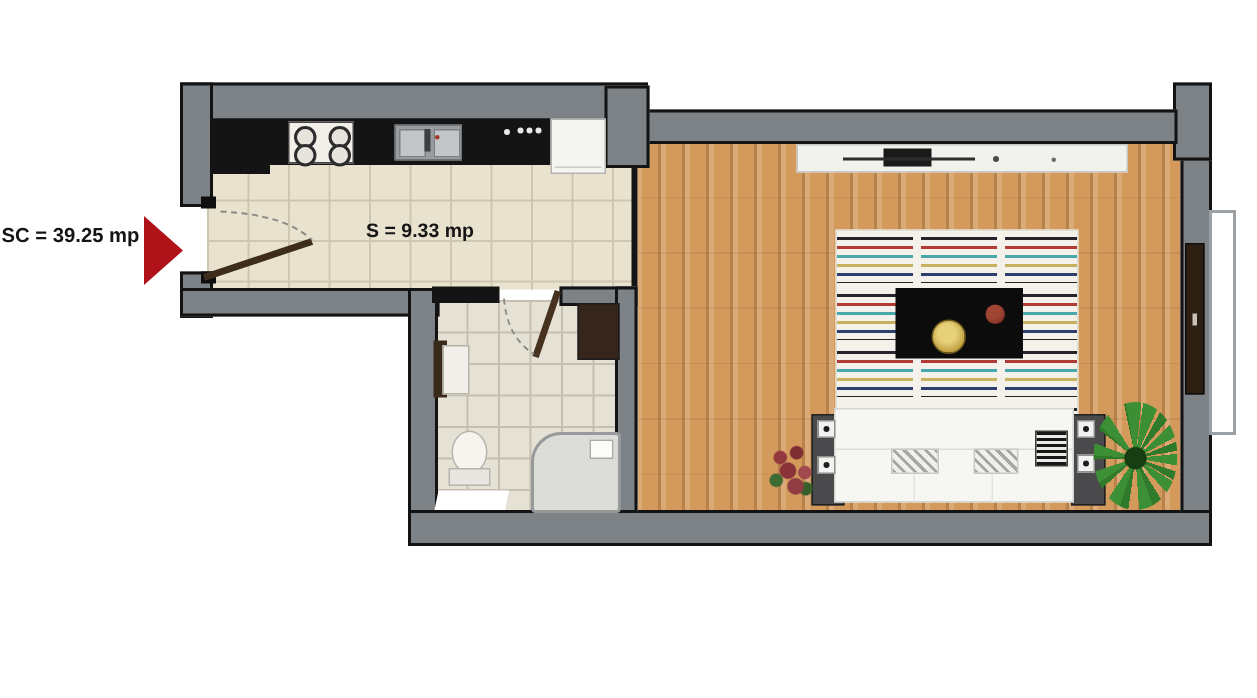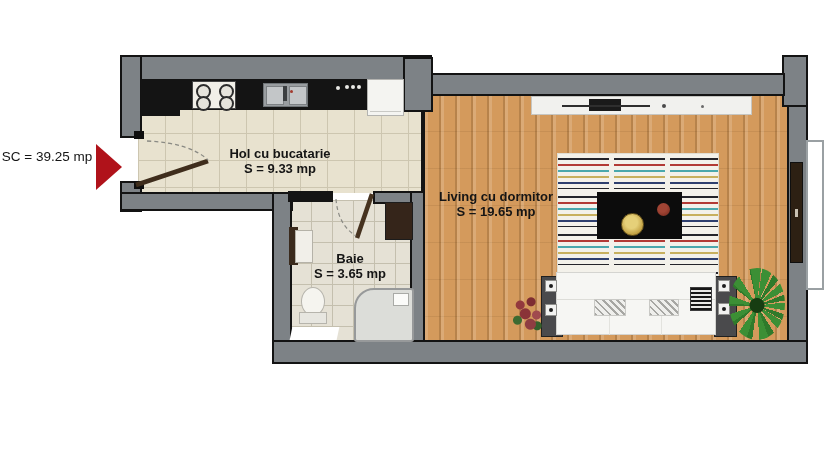--- a/index.html
+++ b/index.html
@@ -121,21 +121,21 @@
 
   
   .win-bar{left:790px;top:162px;width:13px;height:101px;background:#2d2013;border:1px solid #0f0f0f;}
   .win-handle{position:absolute;left:4px;top:46px;width:3px;height:8px;background:#c9c2b4;}
   .sill{left:806px;top:140px;width:18px;height:150px;background:#ffffff;border:2px solid #9aa0a3;}
 
   
   .arrow{left:96px;top:144px;width:0;height:0;border-top:23px solid transparent;
          border-bottom:23px solid transparent;border-left:26px solid #b0121a;}
   .lbl{font-weight:bold;font-size:13px;line-height:15px;text-align:center;}
-  .lbl-sc{left:0px;top:149px;width:94px;font-weight:normal;font-size:13.5px;text-align:center;}
+  .lbl-sc{left:0px;top:149px;width:94px;font-weight:bold;font-size:13.5px;text-align:center;}
   .lbl-hall{left:195px;top:146px;width:170px;}
   .lbl-bath{left:290px;top:251px;width:120px;}
   .lbl-living{left:425px;top:189px;width:142px;}
   svg.overlay{position:absolute;left:0;top:0;pointer-events:none;}
 </style>
 </head>
 <body>
 
 <div id="plan">
 
@@ -238,25 +238,16 @@
   <div class="abs lbl-sc">SC = 39.25 mp</div>
 
   <svg class="overlay" width="838" height="465" viewBox="0 0 838 465">
     <line x1="136" y1="185" x2="208" y2="161" stroke="#3f2d1c" stroke-width="4.5"></line>
     <path d="M 147 141 Q 190 143 208 160" fill="none" stroke="#8a8a84" stroke-width="1.3" stroke-dasharray="4 3"></path>
     <line x1="372" y1="194" x2="357" y2="238" stroke="#46321f" stroke-width="4.5"></line>
     <path d="M 336 199 Q 338 225 356 236" fill="none" stroke="#8a8a84" stroke-width="1.2" stroke-dasharray="4 3"></path>
   </svg>
 
   <div class="abs lbl lbl-hall">
-    <div>Hol cu bucatarie</div>
     <div>S = 9.33 mp</div>
   </div>
-  <div class="abs lbl lbl-bath">
-    <div>Baie</div>
-    <div>S = 3.65 mp</div>
-  </div>
-  <div class="abs lbl lbl-living">
-    <div>Living cu dormitor</div>
-    <div>S = 19.65 mp</div>
-  </div>
 
 </div>
 
 </body></html>

